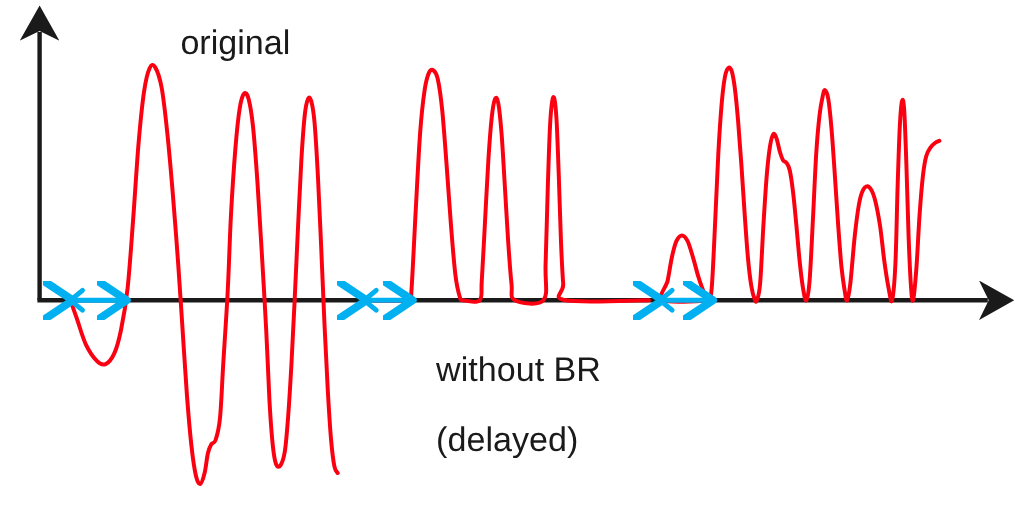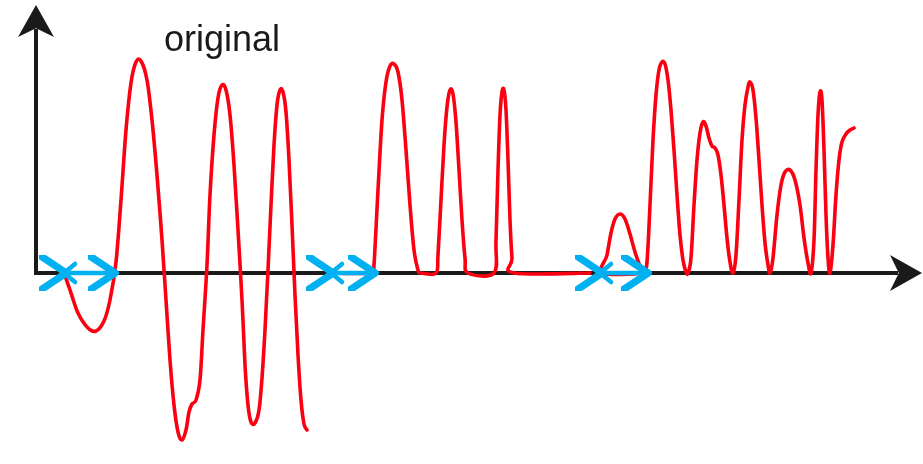--- a/index.html
+++ b/index.html
@@ -22,21 +22,21 @@
     left: 0;
     top: 0;
     width: 923px;
     height: 464px;
     display: block;
   }
   .fig-label {
     position: absolute;
     color: #1a1a1a;
     font-family: "Liberation Sans", sans-serif;
-    font-size: 36px;
+    font-size: 31px;
     line-height: 32px;
     white-space: pre;
     letter-spacing: 0px;
   }
   #label-original { left: 164px; top: 23px; }
   #label-without  { left: 362px; top: 288px; }
   #label-withbr   { left: 664px; top: 288px; }
 </style>
 </head>
 <body>
@@ -72,15 +72,19 @@
         <line x1="331" y1="273" x2="373" y2="273" stroke="#00B0F0" stroke-width="4.5" marker-start="url(#cyan-arrow-start)" marker-end="url(#cyan-arrow-end)"></line>
         <line x1="600" y1="273" x2="646" y2="273" stroke="#00B0F0" stroke-width="4.5" marker-start="url(#cyan-arrow-start)" marker-end="url(#cyan-arrow-end)"></line>
         <path d="M75,264 L64,273 L75,282" fill="none" stroke="#00B0F0" stroke-width="4.5" stroke-linecap="round" stroke-linejoin="round"></path>
         <path d="M342,264 L331,273 L342,282" fill="none" stroke="#00B0F0" stroke-width="4.5" stroke-linecap="round" stroke-linejoin="round"></path>
         <path d="M611,264 L600,273 L611,282" fill="none" stroke="#00B0F0" stroke-width="4.5" stroke-linecap="round" stroke-linejoin="round"></path>
       </g>
   </svg>
 
   <div class="fig-label" id="label-original">original</div>
 
+  <div class="fig-label" id="label-without">
+    <span>without BR</span><br>
+    <span>(delayed)</span>
+  </div>
 
 
 </div>
 
 </body></html>

